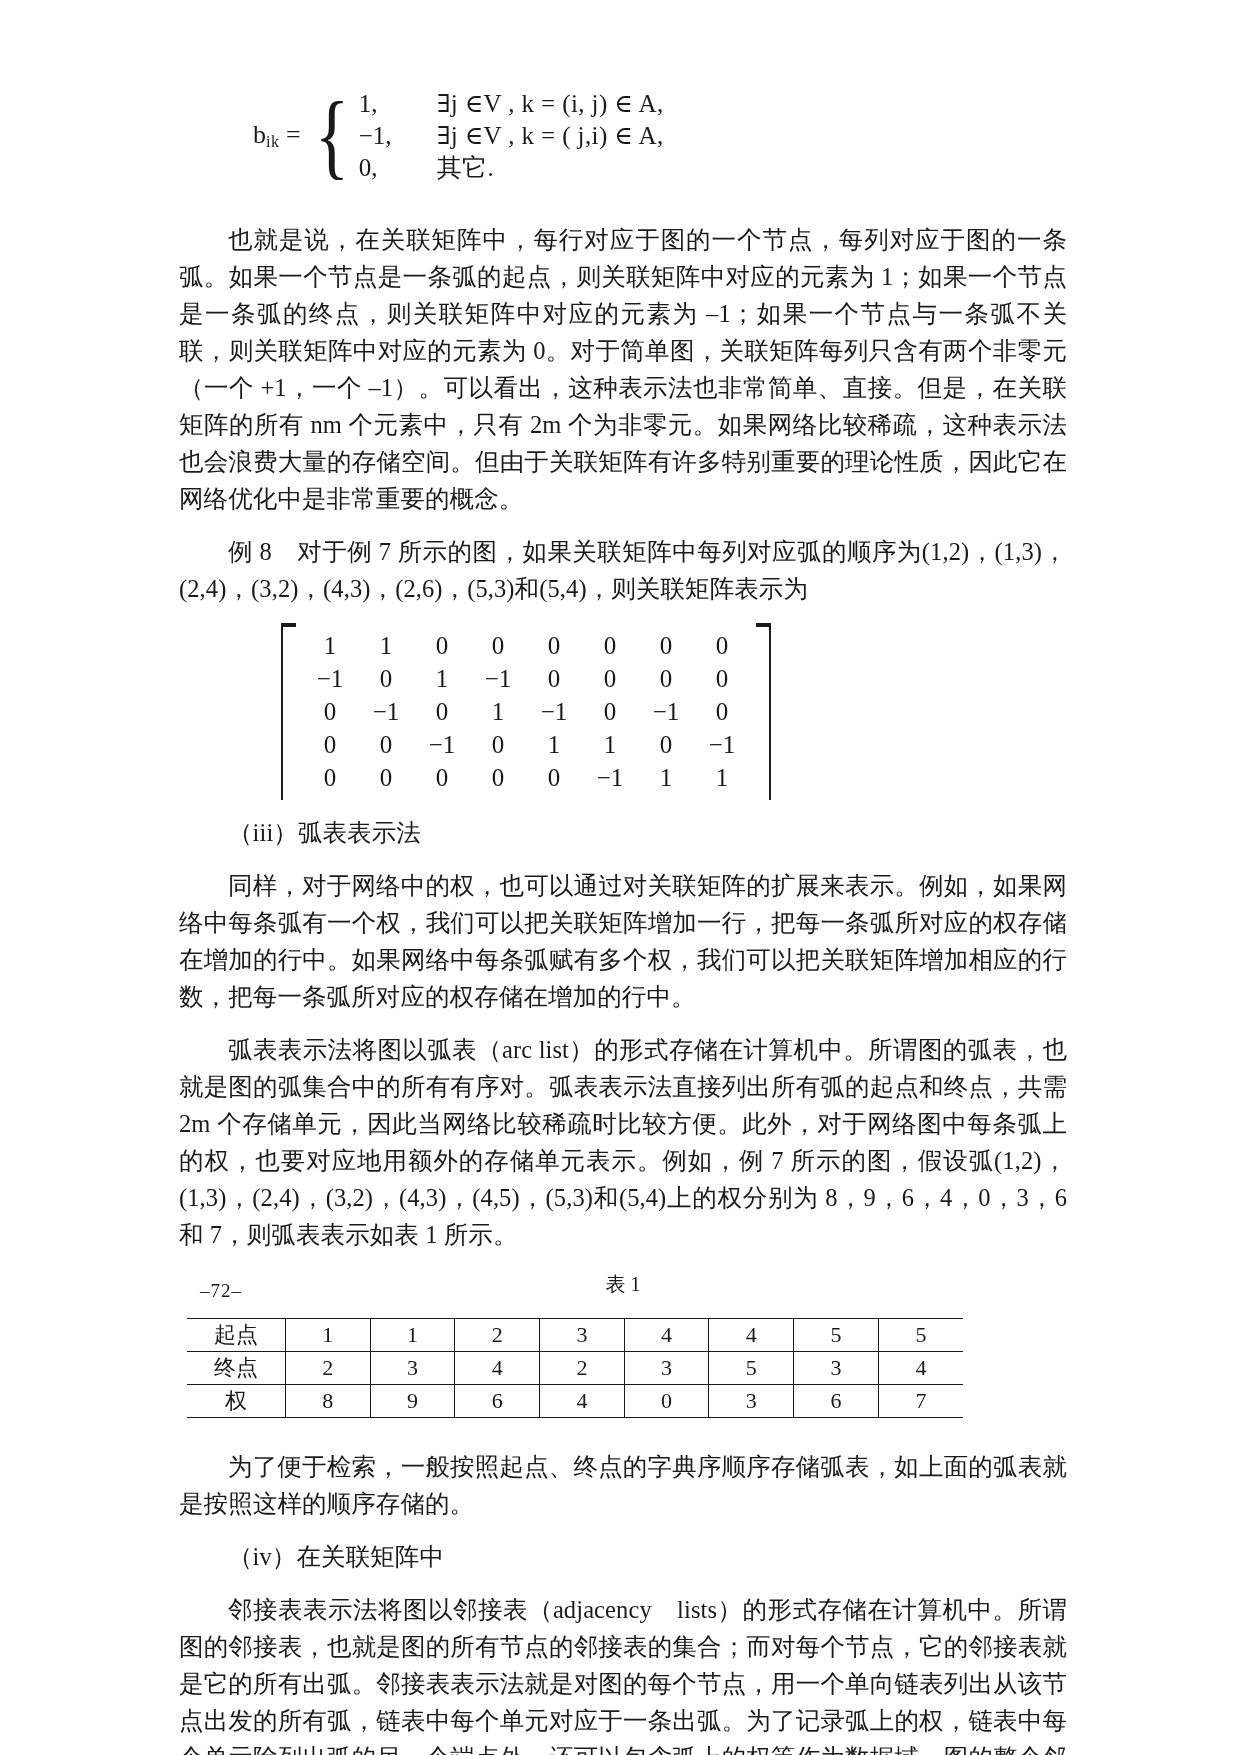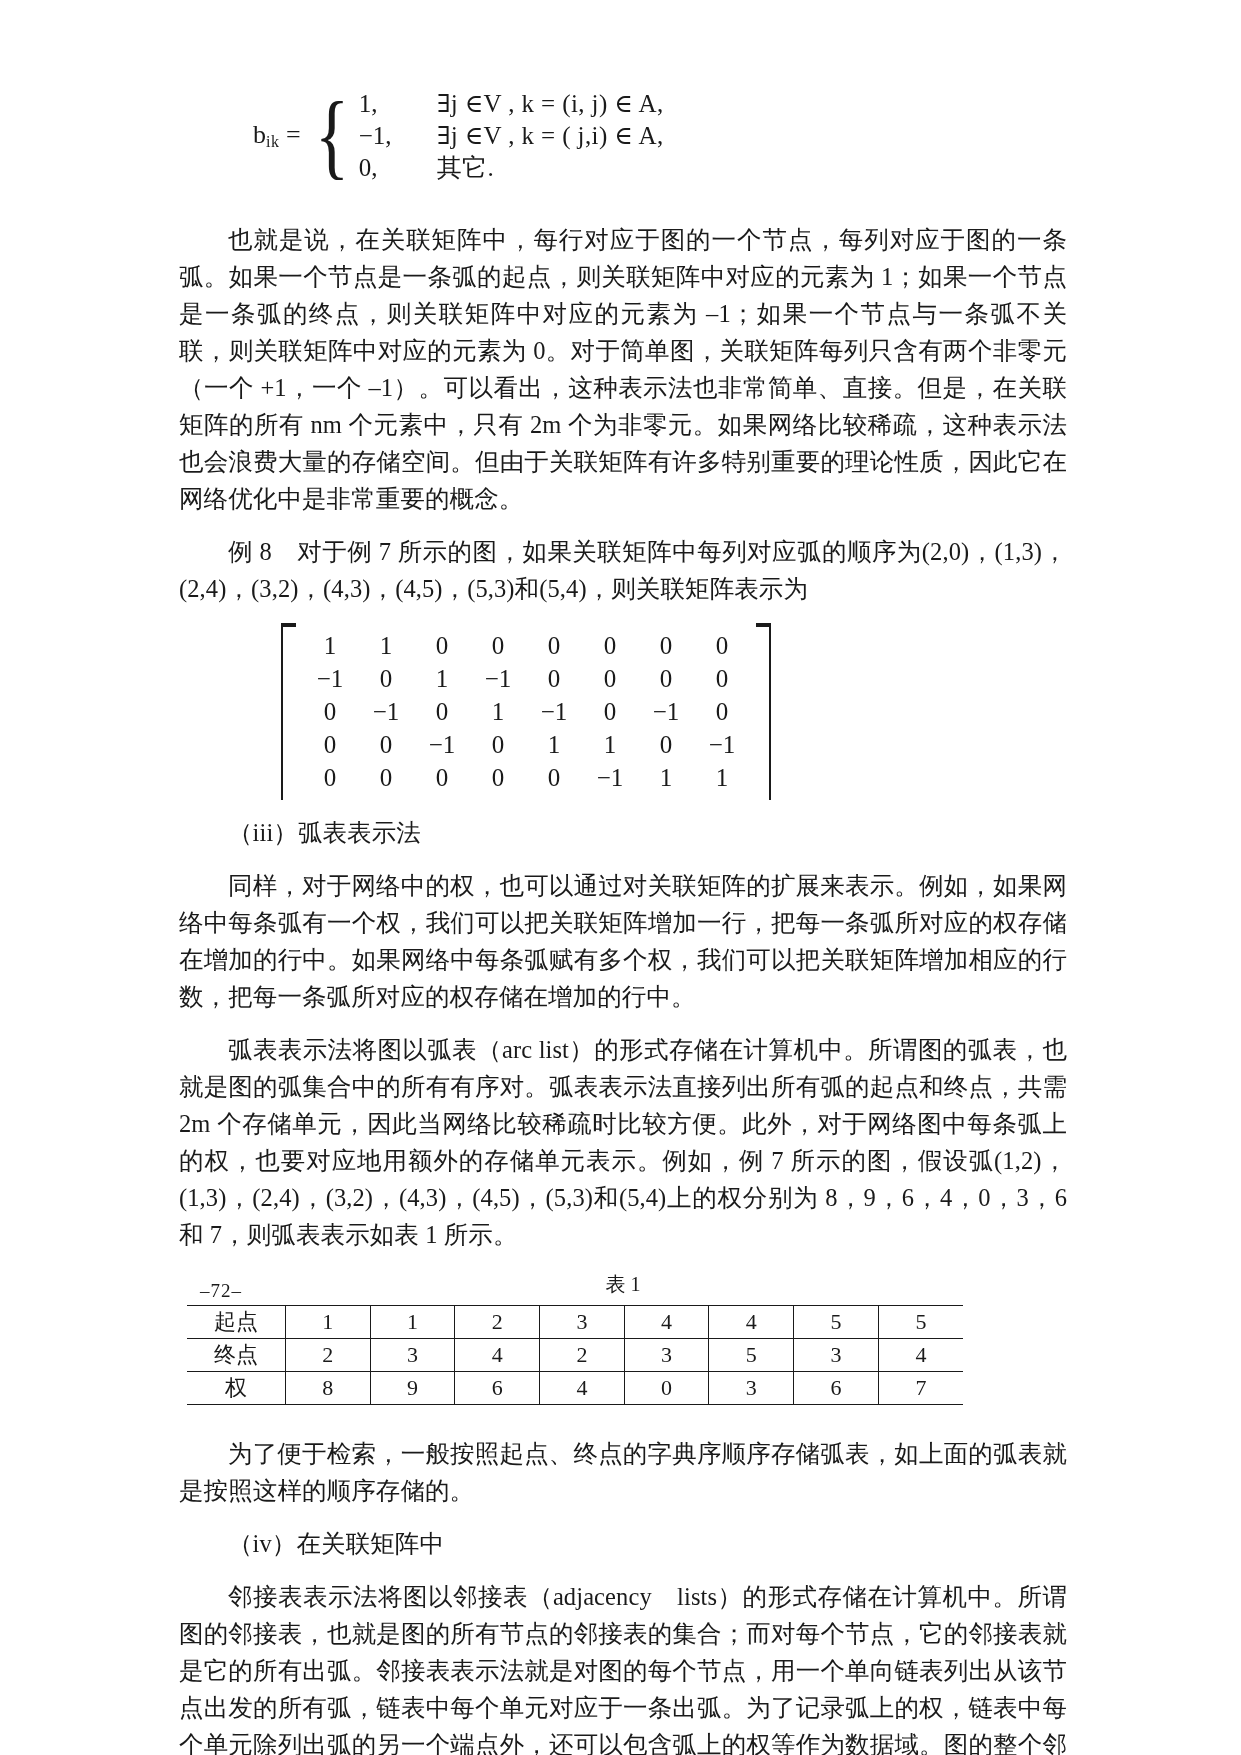--- a/index.html
+++ b/index.html
@@ -141,21 +141,21 @@
     font-size: 25px;
     line-height: 33px;
     text-align: center;
     font-family: "Liberation Serif", serif;
   }
 
   
   .table-caption {
     text-align: center;
     font-size: 20px;
-    margin: 18px 0 7px 0;
+    margin: 18px 0 20px 0;
     font-family: "Liberation Serif", "DejaVu Serif", serif;
   }
   table.arc-table {
     border-collapse: collapse;
     width: 776px;
     margin: 0 0 0 24px;
     table-layout: fixed;
   }
   table.arc-table td {
     border-left: 1px solid #1a1a1a;
@@ -207,21 +207,21 @@
           <span class="case-row">
             <span class="case-val">0,</span>
             <span class="case-cond cn">其它.</span>
           </span>
         </span>
       </div>
     </div>
 
     <p class="para indent">也就是说，在关联矩阵中，每行对应于图的一个节点，每列对应于图的一条弧。如果一个节点是一条弧的起点，则关联矩阵中对应的元素为 1；如果一个节点是一条弧的终点，则关联矩阵中对应的元素为 –1；如果一个节点与一条弧不关联，则关联矩阵中对应的元素为 0。对于简单图，关联矩阵每列只含有两个非零元（一个 +1，一个 –1）。可以看出，这种表示法也非常简单、直接。但是，在关联矩阵的所有 nm 个元素中，只有 2m 个为非零元。如果网络比较稀疏，这种表示法也会浪费大量的存储空间。但由于关联矩阵有许多特别重要的理论性质，因此它在网络优化中是非常重要的概念。</p>
 
-    <p class="para indent">例 8　对于例 7 所示的图，如果关联矩阵中每列对应弧的顺序为(2,0)，(1,3)，(2,4)，(3,2)，(4,3)，(4,5)，(5,3)和(5,4)，则关联矩阵表示为</p>
+    <p class="para indent">例 8　对于例 7 所示的图，如果关联矩阵中每列对应弧的顺序为(1,2)，(1,3)，(2,4)，(3,2)，(4,3)，(2,6)，(5,3)和(5,4)，则关联矩阵表示为</p>
 
     <div class="matrix-block">
       <div class="matrix">
         <div class="bracket bracket-l"></div>
         <div class="mgrid">
           <div class="mcell">1</div>
           <div class="mcell">1</div>
           <div class="mcell">0</div>
           <div class="mcell">0</div>
           <div class="mcell">0</div>

